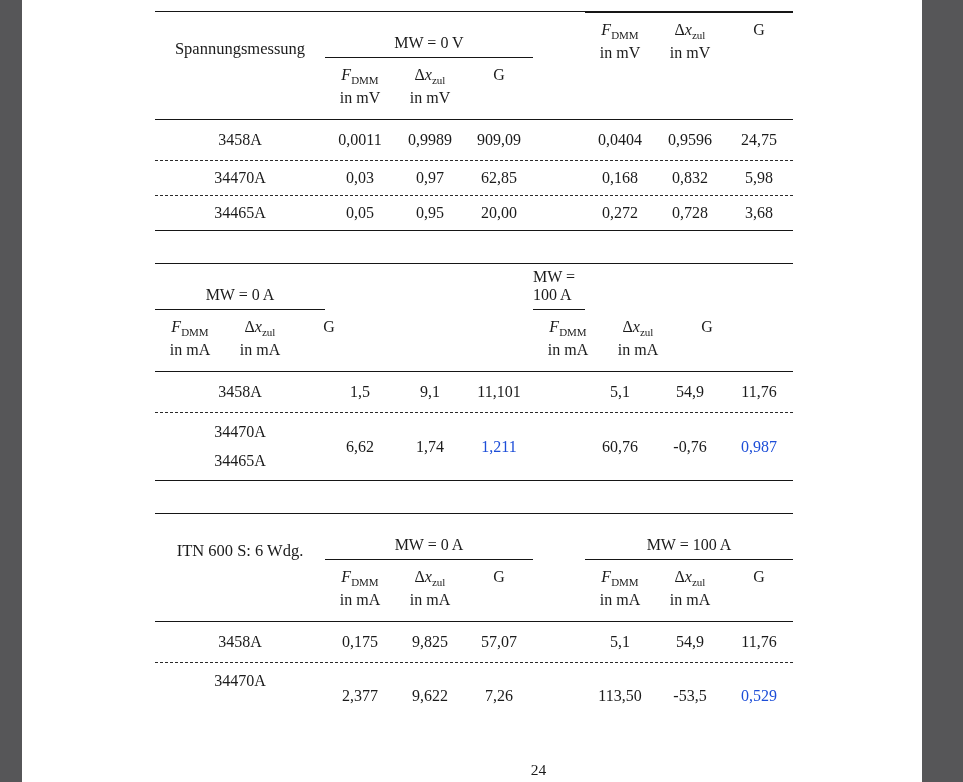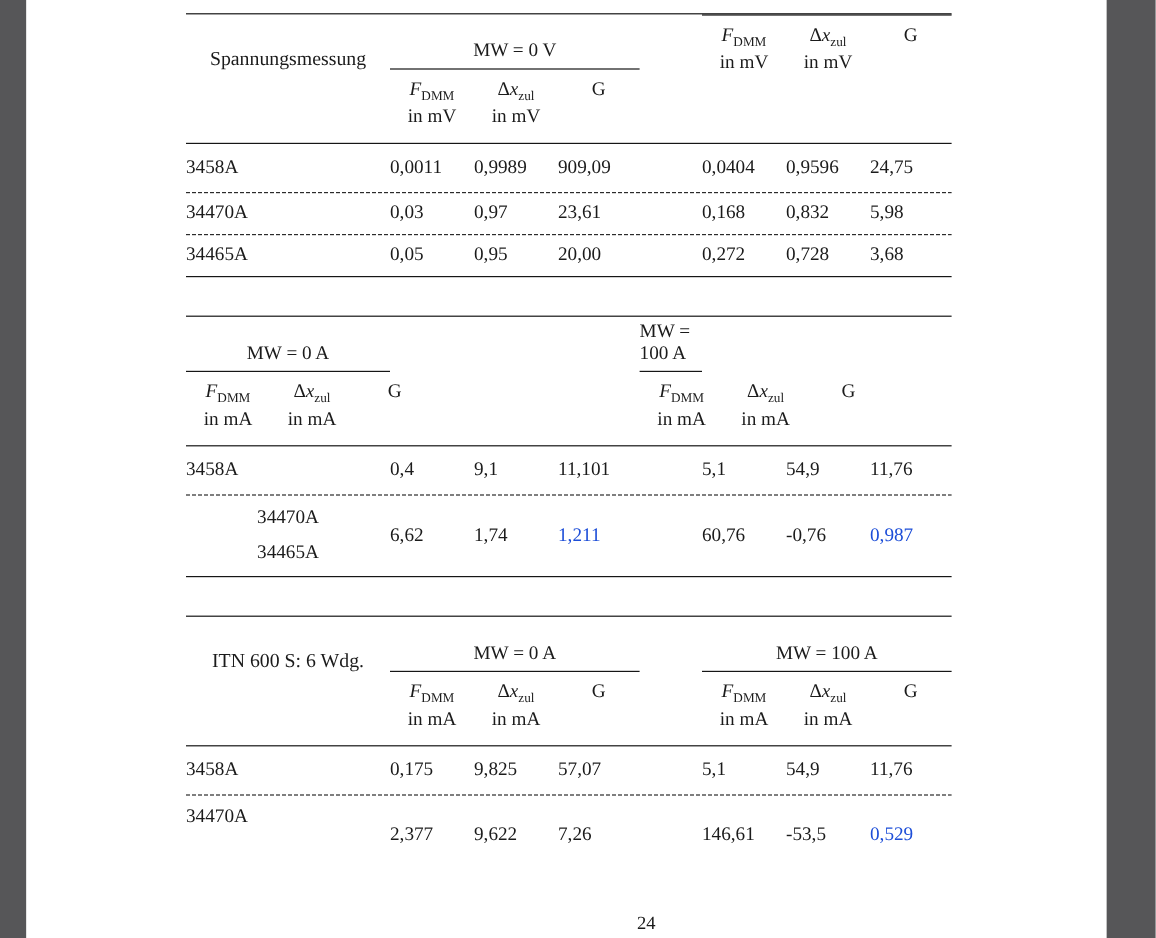--- a/index.html
+++ b/index.html
@@ -18,21 +18,21 @@
   .gtitle{height:45px;display:flex;align-items:flex-end;justify-content:center;
           padding-bottom:5px;box-sizing:border-box}
   .grule{height:0;border-top:1px solid #161616}
   .gsub{display:grid;grid-template-columns:70px 70px 68px;height:61px;padding-top:5px;box-sizing:border-box}
   .gcol{display:flex;flex-direction:column;align-items:center;line-height:23px}
   .mvar i{font-style:italic}
   .mvar sub{font-size:11px;line-height:1}
   .unit{line-height:23px;min-height:23px}
   .trow{display:grid;grid-template-columns:170px 70px 70px 68px 52px 70px 70px 68px;align-items:center}
   .h40{height:40px}.h34{height:34px}.h67{height:67px}.h66{height:66px}
-  .cell{}
+  .cell{text-align:center}
   .stack{display:flex;flex-direction:column;justify-content:space-around;height:100%;
          padding:5px 0;box-sizing:border-box;align-items:center}
   .lbl-top{align-self:start;padding-top:9px}
   .red{color:#1d4ed8}
   .dotline{height:1px;background:repeating-linear-gradient(90deg,#2b2b2b 0 3px,transparent 3px 5px)}
   .pageno{text-align:center;margin-top:12px;font-size:15.5px}
 </style>
 </head>
 <body>
 
@@ -93,21 +93,21 @@
         <div class="cell"></div>
         <div class="cell">0,0404</div>
         <div class="cell">0,9596</div>
         <div class="cell">24,75</div>
       </div>
       <div class="dotline"></div>
       <div class="trow h34">
         <div class="cell">34470A</div>
         <div class="cell">0,03</div>
         <div class="cell">0,97</div>
-        <div class="cell">23,61</div>
+        <div class="cell">62,85</div>
         <div class="cell"></div>
         <div class="cell">0,168</div>
         <div class="cell">0,832</div>
         <div class="cell">5,98</div>
       </div>
       <div class="dotline"></div>
       <div class="trow h34">
         <div class="cell">34465A</div>
         <div class="cell">0,05</div>
         <div class="cell">0,95</div>
@@ -158,21 +158,21 @@
               <span class="mvar">G</span>
               <span class="unit"></span>
             </div>
           </div>
         </div>
       </div>
       <div class="hr-heavy"></div>
 
       <div class="trow h40">
         <div class="cell">3458A</div>
-        <div class="cell">0,4</div>
+        <div class="cell">1,5</div>
         <div class="cell">9,1</div>
         <div class="cell">11,101</div>
         <div class="cell"></div>
         <div class="cell">5,1</div>
         <div class="cell">54,9</div>
         <div class="cell">11,76</div>
       </div>
       <div class="dotline"></div>
       <div class="trow h67">
         <div class="cell stack">
@@ -244,21 +244,21 @@
         <div class="cell">54,9</div>
         <div class="cell">11,76</div>
       </div>
       <div class="dotline"></div>
       <div class="trow h66">
         <div class="cell lbl-top">34470A</div>
         <div class="cell">2,377</div>
         <div class="cell">9,622</div>
         <div class="cell">7,26</div>
         <div class="cell"></div>
-        <div class="cell">146,61</div>
+        <div class="cell">113,50</div>
         <div class="cell">-53,5</div>
         <div class="cell red">0,529</div>
       </div>
     </div>
 
     <div class="pageno">24</div>
   </div>
 </div>
 
 </body></html>

